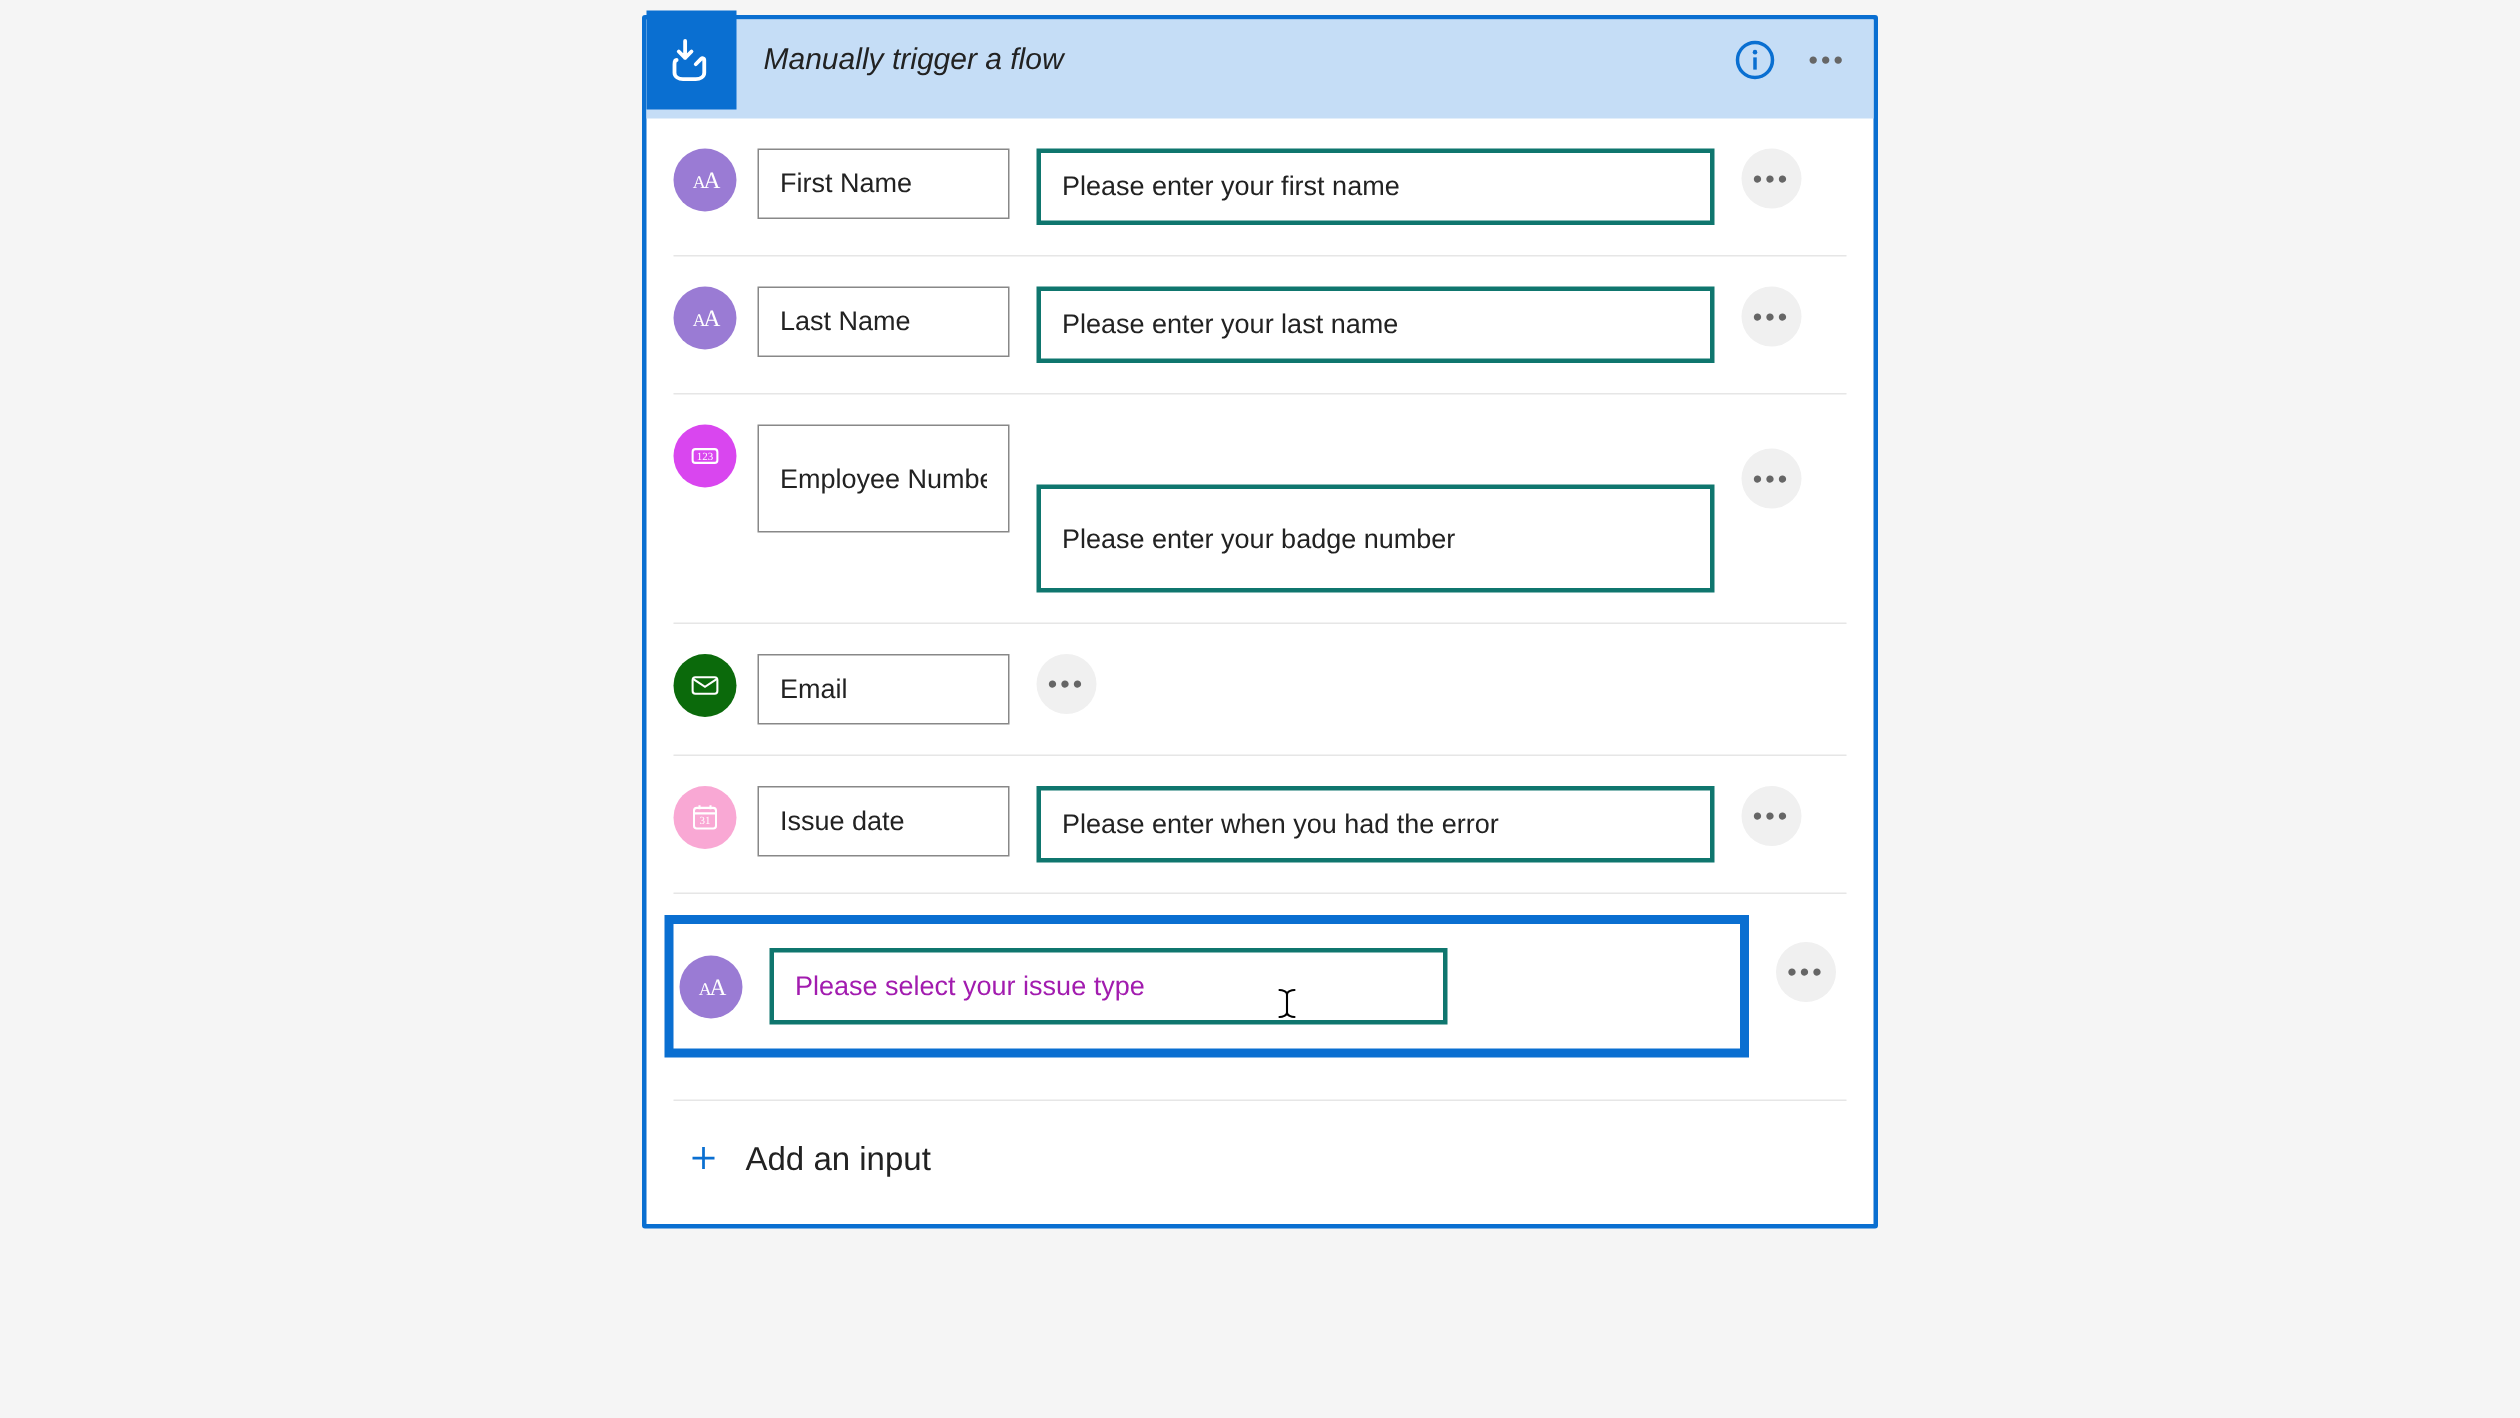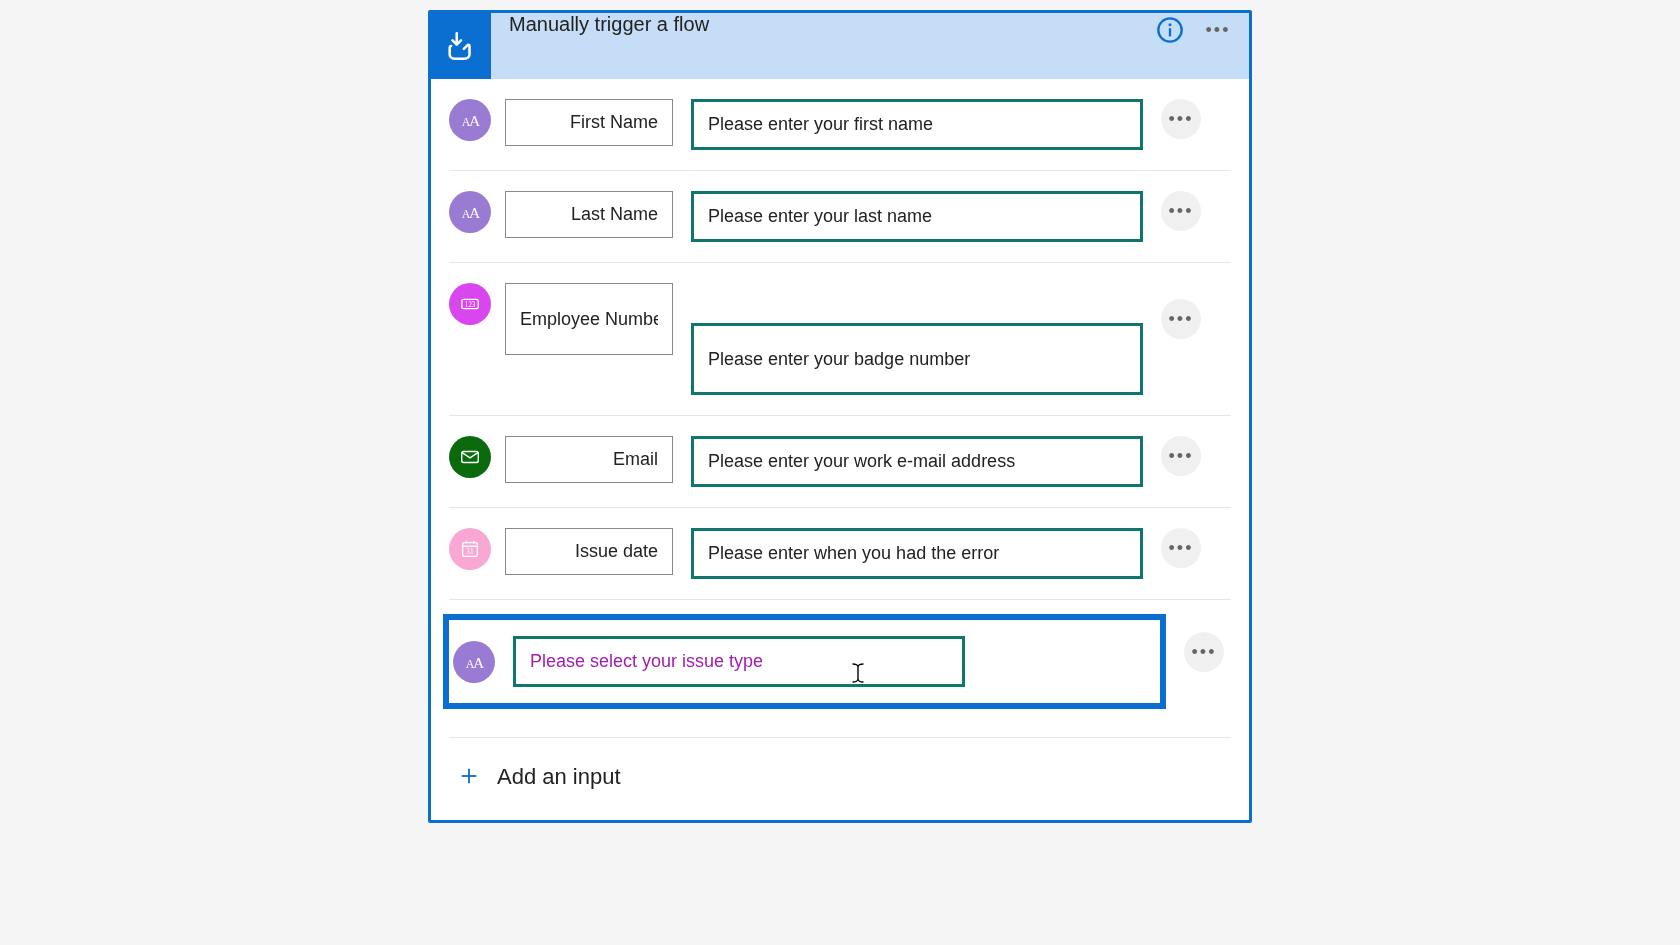--- a/index.html
+++ b/index.html
@@ -14,23 +14,25 @@
       padding-top: 10px;
     }
     .card {
       width: 824px;
       background: #fff;
       border: 3px solid #0a6fd1;
       border-radius: 2px;
     }
     .card-header {
       display: flex;
+      align-items: center;
       background: #c5ddf6;
       height: 66px;
       padding: 0 14px 12px 0;
+      font-style: italic;
     }
     .header-icon {
       width: 60px;
       height: 66px;
       background: #0a6fd1;
       display: flex;
       align-items: center;
       justify-content: center;
       flex-shrink: 0;
     }
@@ -72,21 +74,20 @@
     }
     .name-box {
       width: 168px;
       border: 1px solid #888;
       margin-left: 14px;
       padding: 9px 14px;
       font-size: 18px;
       color: #222;
       background: #fff;
       line-height: 1.5;
-      text-align: right;
     }
     .desc-box {
       width: 452px;
       border: 3px solid #0f766e;
       margin-left: 18px;
       padding: 9px 14px;
       font-size: 18px;
       color: #a21caf;
       background: #fff;
       line-height: 1.5;
@@ -221,21 +222,20 @@
     </div>
 
     <div class="input-row">
       <div class="type-circle c-green">
         <svg width="22" height="22" viewBox="0 0 24 24">
             <rect x="3" y="6" width="18" height="12" rx="2" stroke="#fff" stroke-width="1.5" fill="none"></rect>
             <path d="M3 7 L12 13 L21 7" stroke="#fff" stroke-width="1.5" fill="none"></path>
           </svg>
       </div>
       <input class="name-box" value="Email" style="">
-      <input class="desc-box" placeholder="Please enter your work e-mail address" style="">
       <div class="row-more">
           <span class="dots">•••</span>
         </div>
     </div>
 
     <div class="input-row">
       <div class="type-circle c-blue">
         <svg width="22" height="22" viewBox="0 0 24 24">
             <rect x="4" y="5" width="16" height="15" rx="2" stroke="#fff" stroke-width="1.5" fill="none"></rect>
             <line x1="4" y1="9" x2="20" y2="9" stroke="#fff" stroke-width="1.5"></line>

